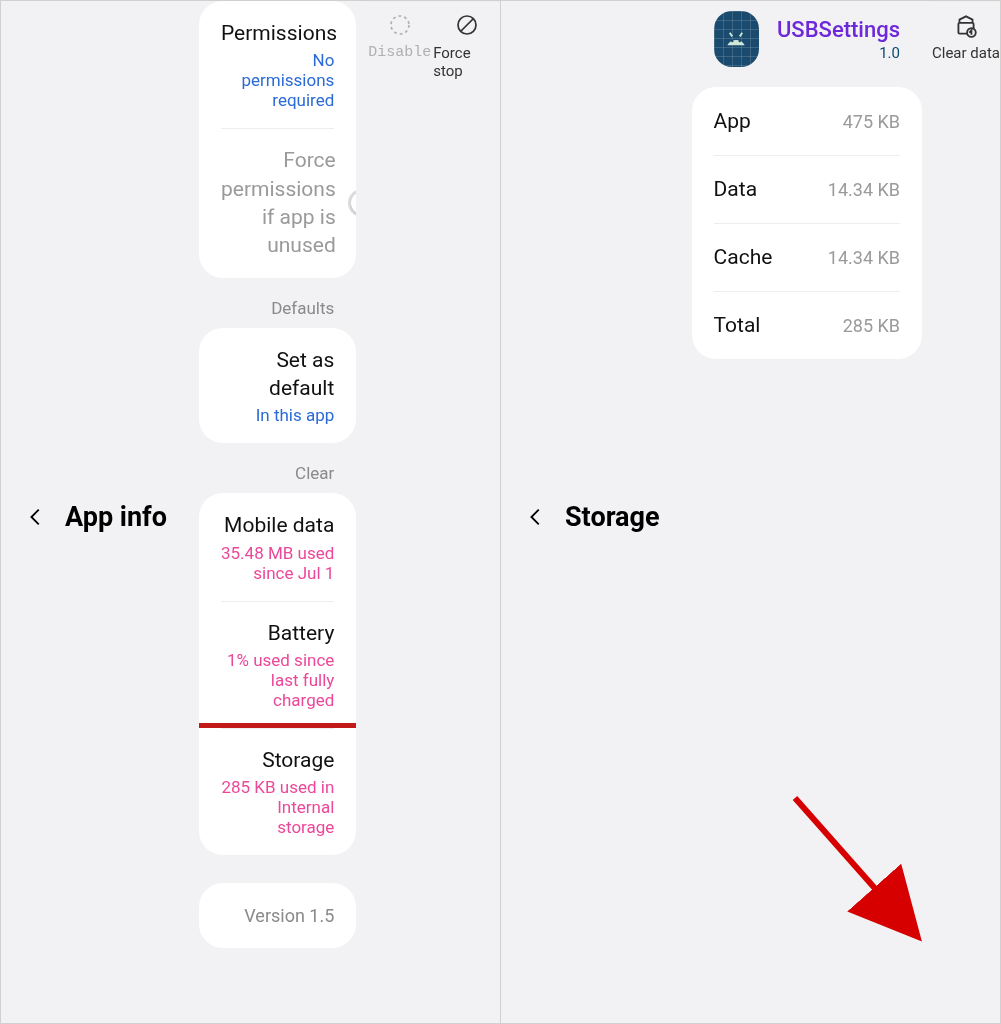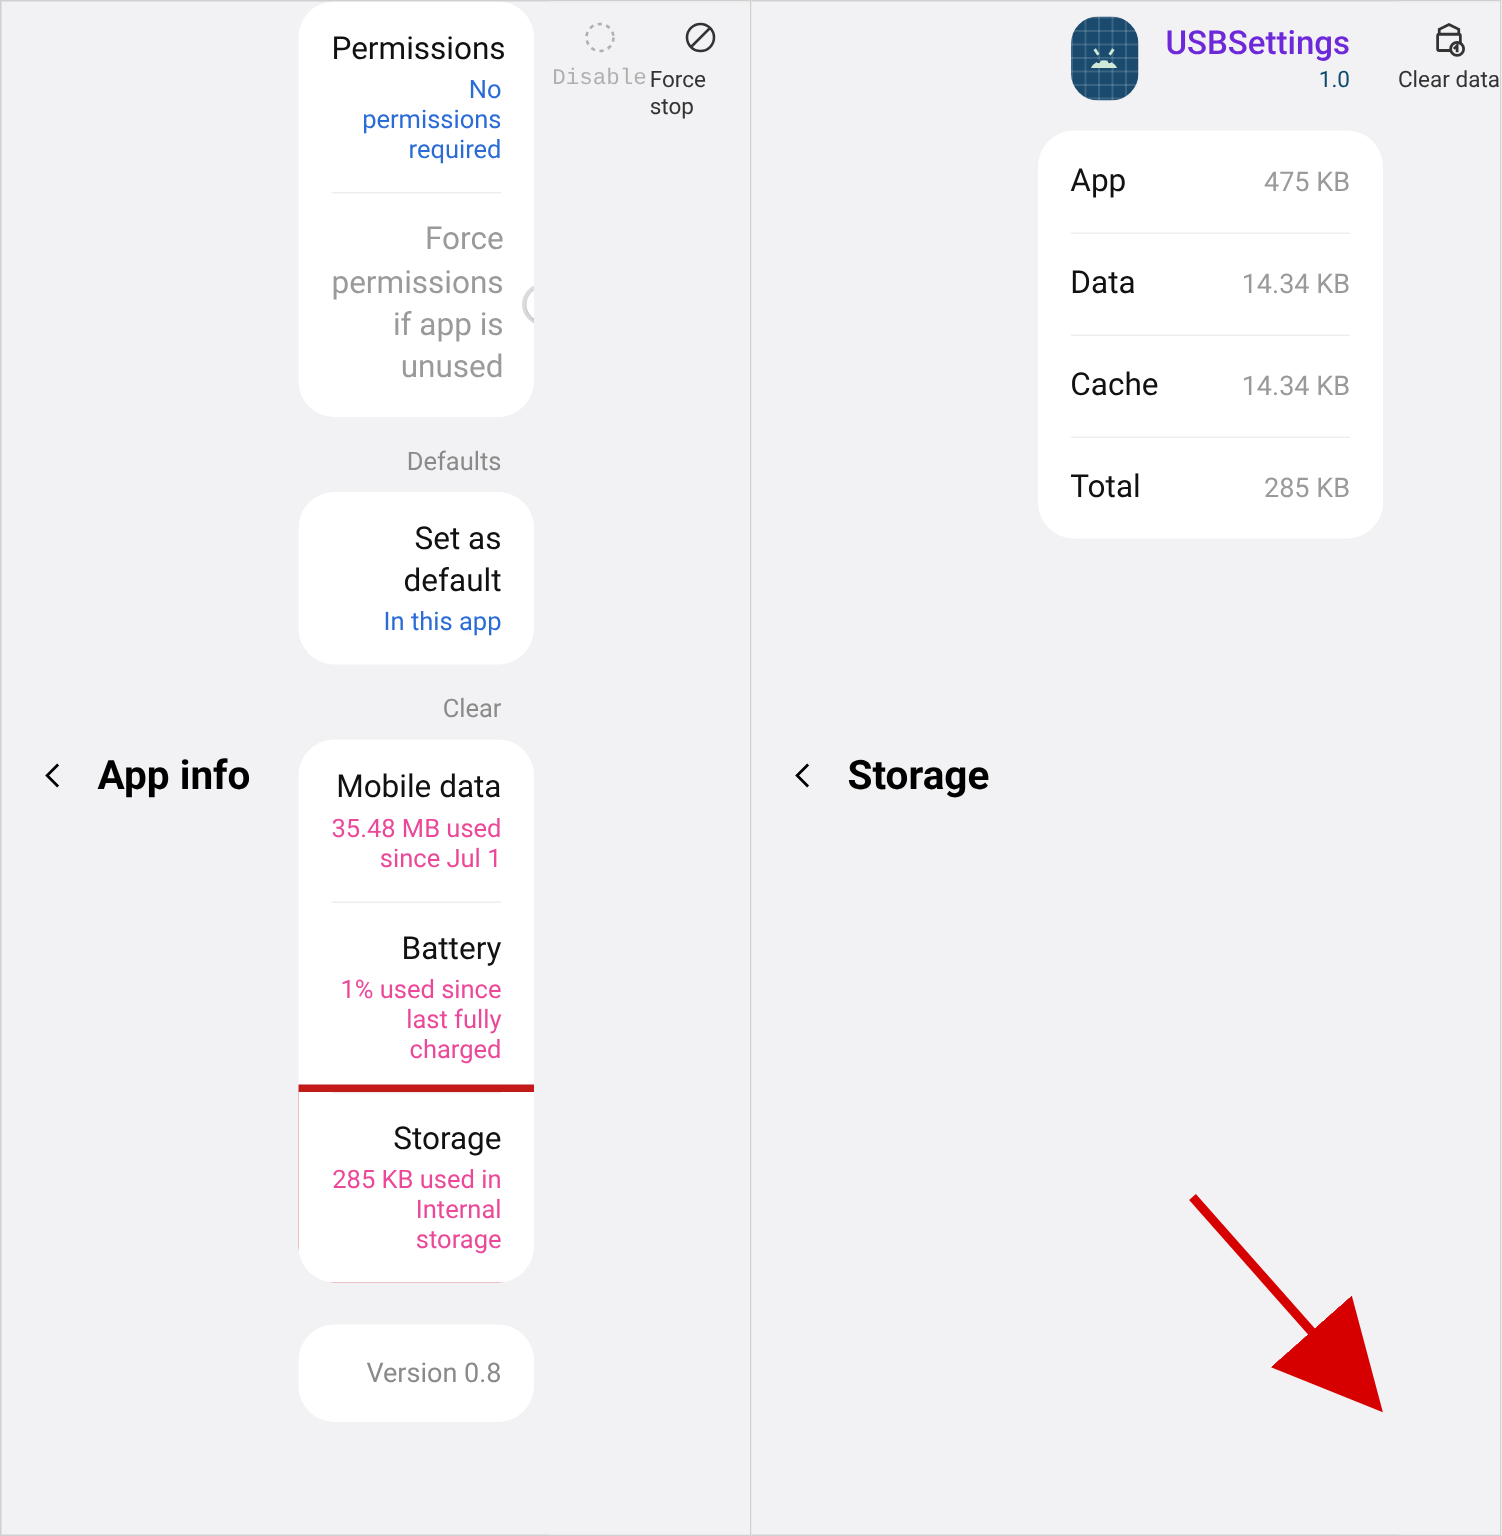--- a/index.html
+++ b/index.html
@@ -234,21 +234,21 @@
       <div class="row">
         <div class="row-title">Battery</div>
         <div class="row-sub">1% used since last fully charged</div>
       </div>
       <div class="row highlight">
         <div class="row-title">Storage</div>
         <div class="row-sub">285 KB used in Internal storage</div>
       </div>
     </div>
 
-    <div class="version-card">Version 0.8</div>
+    <div class="version-card">Version 1.5</div>
 
   </div>
 
   <div class="bottom-bar">
     <div class="bottom-btn disabled">
       <span class="icon">
         <svg viewBox="0 0 24 24" width="24" height="24">
             <circle cx="12" cy="12" r="9" stroke-dasharray="2.8 3"></circle>
           </svg>
       </span>

